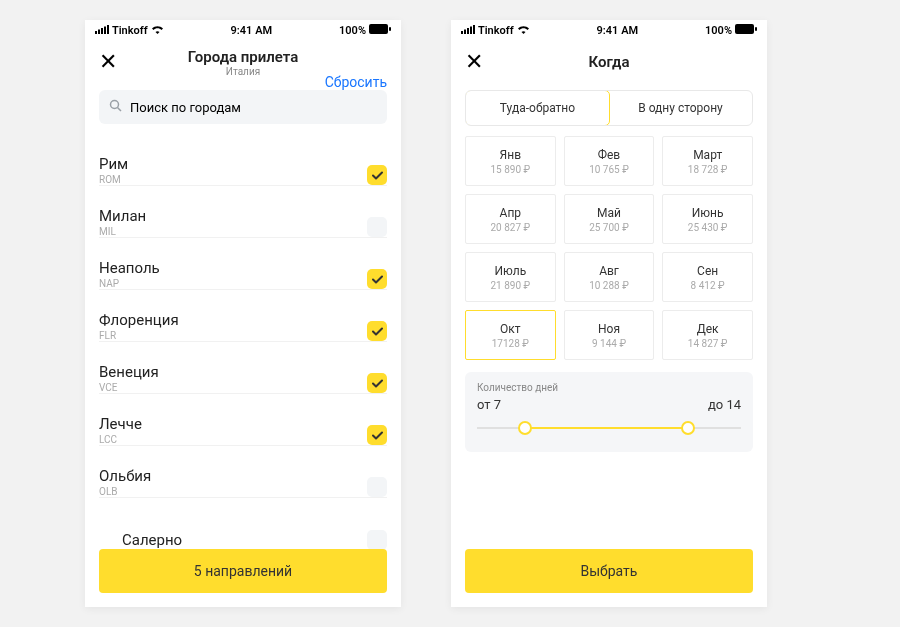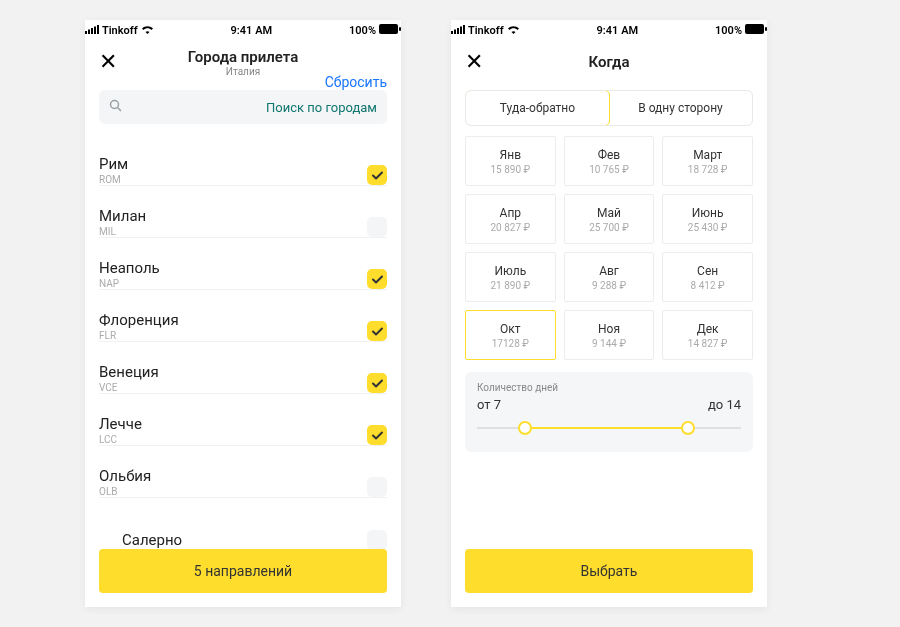--- a/index.html
+++ b/index.html
@@ -20,21 +20,21 @@
     display: flex;
     flex-direction: column;
     position: relative;
     overflow: hidden;
   }
   .status-bar {
     height: 20px;
     display: flex;
     align-items: center;
     justify-content: space-between;
-    padding: 0 0;
+    padding: 0 10px;
     font-size: 11px;
     font-weight: 600;
     color: #000;
   }
   .status-left, .status-right { display: flex; align-items: center; gap: 3px; }
   .nav-bar {
     height: 44px;
     display: flex;
     align-items: center;
     justify-content: space-between;
@@ -52,24 +52,23 @@
   .nav-subtitle { font-size: 10px; color: #888; }
   .nav-reset { font-size: 14px; color: #1976ff; cursor: pointer; margin-top: 39px; }
   .search-box {
     margin: 6px 14px 10px;
     height: 34px;
     background: #f3f5f7;
     border-radius: 6px;
     display: flex;
     align-items: center;
     padding: 0 10px;
-    color: #0f766e;
+    color: #000000;
     font-size: 13px;
     gap: 8px;
-    justify-content: space-between;
   }
   .city-list { flex: 1; overflow: hidden; padding: 0 14px; }
   .city-row {
     display: flex;
     align-items: flex-end;
     justify-content: space-between;
     height: 52px;
     border-bottom: 1px solid #f1f1f1;
   }
   .city-row:last-child { border-bottom: none; margin-left: 23px; }
@@ -384,21 +383,21 @@
       <div class="month">
     <div class="month-name">Июнь</div>
     <div class="month-price">25 430 ₽</div>
       </div>
       <div class="month">
     <div class="month-name">Июль</div>
     <div class="month-price">21 890 ₽</div>
       </div>
       <div class="month">
     <div class="month-name">Авг</div>
-    <div class="month-price">9 288 ₽</div>
+    <div class="month-price">10 288 ₽</div>
       </div>
       <div class="month">
     <div class="month-name">Сен</div>
     <div class="month-price">8 412 ₽</div>
       </div>
       <div class="month selected">
     <div class="month-name">Окт</div>
     <div class="month-price">17128 ₽</div>
       </div>
       <div class="month">

